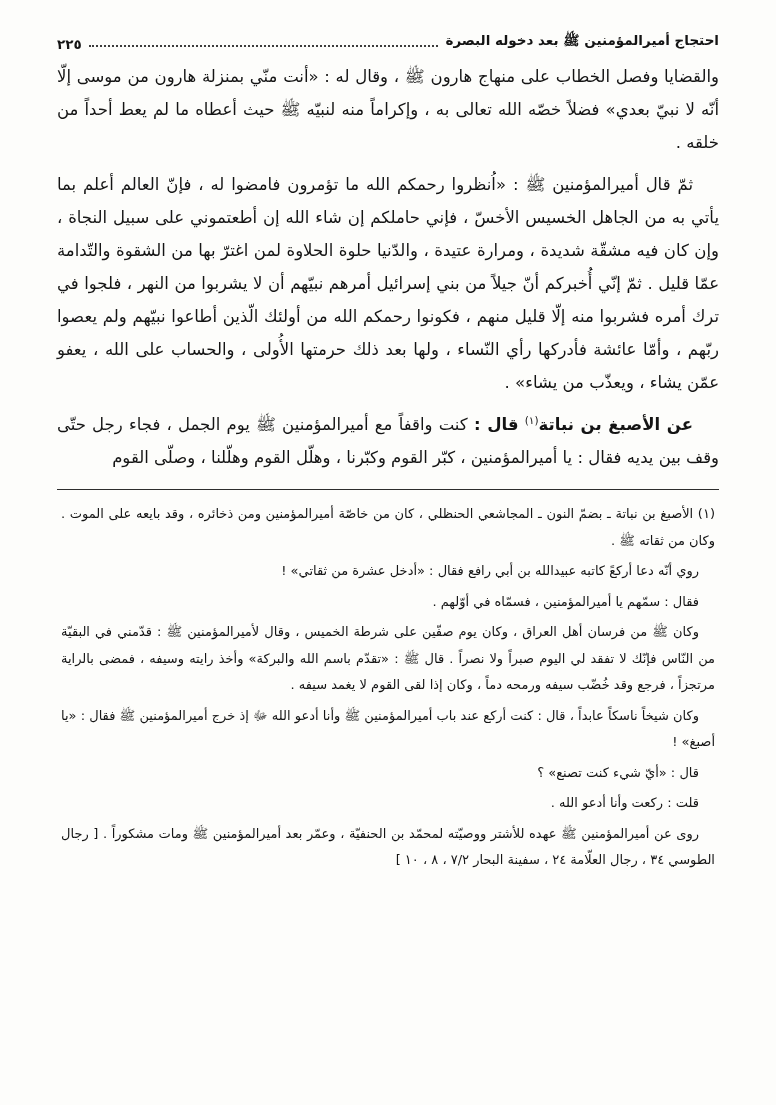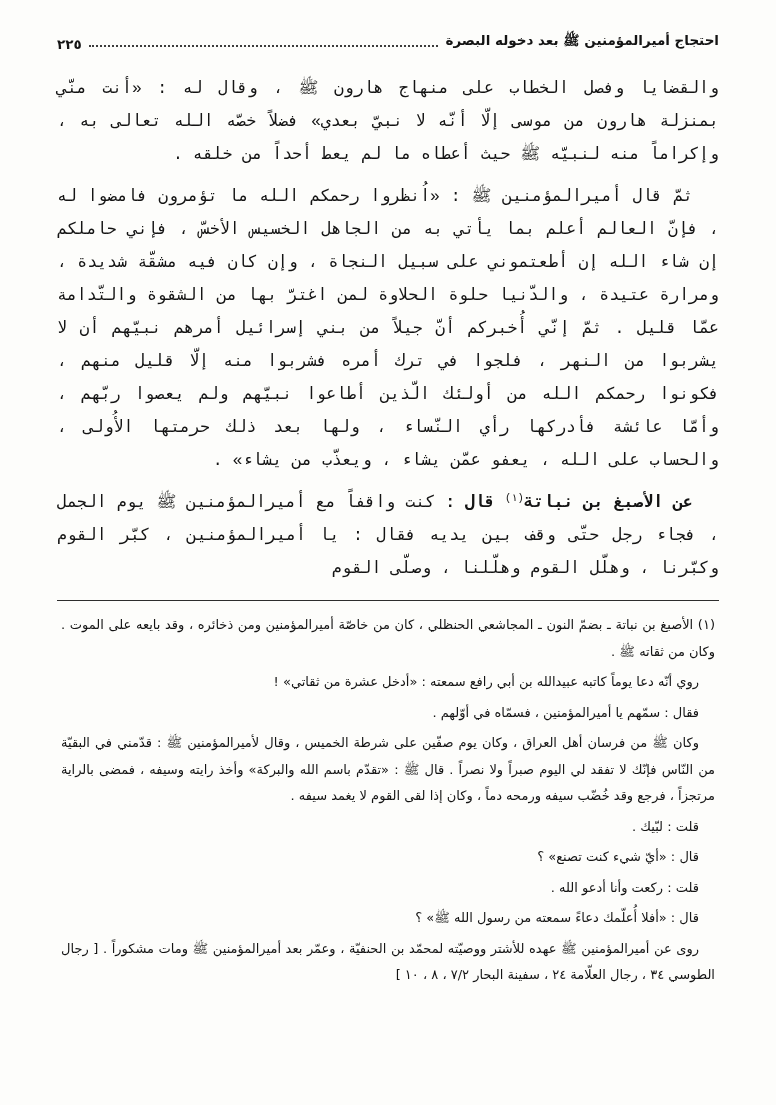--- a/index.html
+++ b/index.html
@@ -32,25 +32,24 @@
   .dots {
     flex: 1;
     border-bottom: 2.5px dotted #3c3c3c;
     margin: 0 7px 5px 7px;
     height: 0;
   }
   .page-number { white-space: nowrap; text-align: center; }
 
   
   .body-text {
-    margin-top: 20px;
+    margin-top: 8px;
     font-size: 16.5px;
     line-height: 33px;
     text-align: justify;
-    font-family: Liberation Mono, monospace;
   }
   .para { margin: 0 0 9px 0; }
   .para.indent { text-indent: 26px; }
   .bold { font-weight: 700; }
   .fn-ref {
     font-size: 10.5px;
     vertical-align: super;
     line-height: 0;
   }
 
@@ -87,23 +86,22 @@
     <p class="para indent"><span class="bold">عن الأصبغ بن نباتة</span><sup class="fn-ref">(١)</sup>
       <span class="bold">قال :</span>
       <span>كنت واقفاً مع أميرالمؤمنين ﷺ يوم الجمل ، فجاء رجل حتّى وقف بين يديه فقال : يا أميرالمؤمنين ، كبّر القوم وكبّرنا ، وهلّل القوم وهلّلنا ، وصلّى القوم</span>
     </p>
   </main>
 
   <hr class="fn-sep">
 
   <section class="footnotes">
     <p class="fn fn-first">(١) الأصبغ بن نباتة ـ بضمّ النون ـ المجاشعي الحنظلي ، كان من خاصّة أميرالمؤمنين ومن ذخائره ، وقد بايعه على الموت . وكان من ثقاته ﷺ .</p>
-    <p class="fn">روي أنّه دعا يوماً كاتبه عبيدالله بن أبي رافع سمعته : «أدخل عشرة من ثقاتي» !</p>
+    <p class="fn">روي أنّه دعا أركعً كاتبه عبيدالله بن أبي رافع فقال : «أدخل عشرة من ثقاتي» !</p>
     <p class="fn">فقال : سمّهم يا أميرالمؤمنين ، فسمّاه في أوّلهم .</p>
     <p class="fn">وكان ﷺ من فرسان أهل العراق ، وكان يوم صفّين على شرطة الخميس ، وقال لأميرالمؤمنين ﷺ : قدّمني في البقيّة من النّاس فإنّك لا تفقد لي اليوم صبراً ولا نصراً . قال ﷺ : «تقدّم باسم الله والبركة» وأخذ رايته وسيفه ، فمضى بالراية مرتجزاً ، فرجع وقد خُضّب سيفه ورمحه دماً ، وكان إذا لقى القوم لا يغمد سيفه .</p>
-    <p class="fn">قلت : لبّيك .</p>
+    <p class="fn">وكان شيخاً ناسكاً عابداً ، قال : كنت أركع عند باب أميرالمؤمنين ﷺ وأنا أدعو الله ﷻ إذ خرج أميرالمؤمنين ﷺ فقال : «يا أصبغ» !</p>
     <p class="fn">قال : «أيّ شيء كنت تصنع» ؟</p>
     <p class="fn">قلت : ركعت وأنا أدعو الله .</p>
-    <p class="fn">قال : «أفلا أُعلّمك دعاءً سمعته من رسول الله ﷺ» ؟</p>
     <p class="fn">روى عن أميرالمؤمنين ﷺ عهده للأشتر ووصيّته لمحمّد بن الحنفيّة ، وعمّر بعد أميرالمؤمنين ﷺ ومات مشكوراً . [ رجال الطوسي ٣٤ ، رجال العلّامة ٢٤ ، سفينة البحار ٧/٢ ، ٨ ، ١٠ ]</p>
   </section>
 
 </div>
 
 </body></html>

